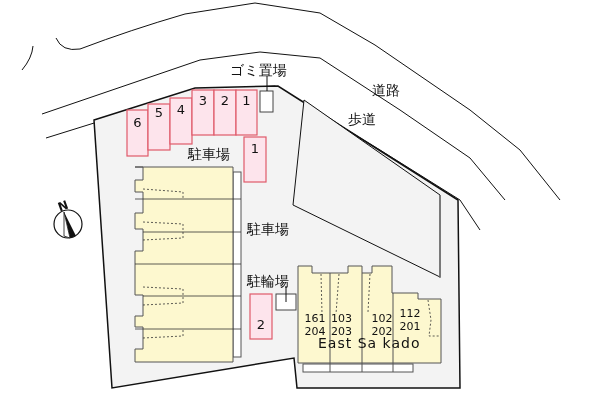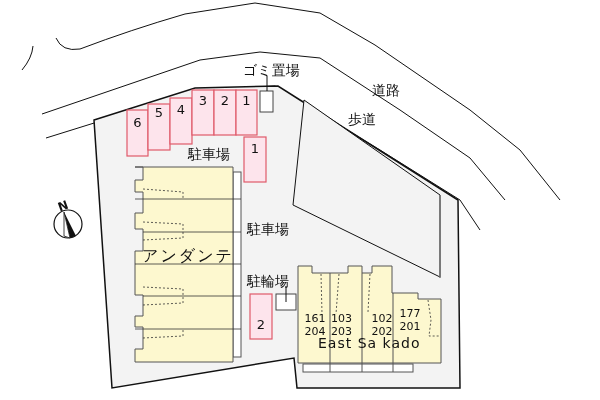--- a/index.html
+++ b/index.html
@@ -84,48 +84,47 @@
 
   <g>
     <circle cx="68" cy="224" r="14" fill="#fff" stroke="#111" stroke-width="1.2"></circle>
     <path d="M64 212 L76 236 L70 238 Z" fill="#111"></path>
     <path d="M64 212 L70 238 L64 236 Z" fill="#fff" stroke="#111" stroke-width="0.8"></path>
   </g>
 </svg>
 
 <span class="lbl" style="left:372px;top:83px;">道路</span>
 <span class="lbl" style="left:348px;top:112px;">歩道</span>
-<span class="lbl" style="left:243px;top:63px;">ゴミ置場</span>
+<span class="lbl" style="left:230px;top:63px;">ゴミ置場</span>
 <span class="lbl" style="left:188px;top:147px;">駐車場</span>
 <span class="lbl" style="left:247px;top:222px;">駐車場</span>
 <span class="lbl" style="left:247px;top:274px;">駐輪場</span>
 <span class="lbl" style="left:58px;top:200px;font-size:12px;font-weight:bold;transform:rotate(-20deg);">N</span>
 
 <span class="num" style="left:127px;top:116px;width:21px;">6</span>
 <span class="num" style="left:148px;top:106px;width:22px;">5</span>
 <span class="num" style="left:170px;top:103px;width:22px;">4</span>
 <span class="num" style="left:192px;top:94px;width:22px;">3</span>
 <span class="num" style="left:214px;top:94px;width:22px;">2</span>
 <span class="num" style="left:236px;top:94px;width:21px;">1</span>
 <span class="num" style="left:244px;top:142px;width:22px;">1</span>
 <span class="num" style="left:250px;top:318px;width:22px;">2</span>
 
 <div class="bldg-name" style="left:140px;top:246px;width:96px;">
-  <div>アンダンテ</div>
 </div>
 
 <div class="unit" style="left:300px;top:313px;width:30px;">
   <div>161</div>
   <div>204</div>
 </div>
 <div class="unit" style="left:331px;top:313px;width:17px;">
   <div>103</div>
   <div>203</div>
 </div>
 <div class="unit" style="left:363px;top:313px;width:38px;">
   <div>102</div>
   <div>202</div>
 </div>
 <div class="unit" style="left:396px;top:308px;width:28px;">
-  <div>177</div>
+  <div>112</div>
   <div>201</div>
 </div>
 <span class="east-name" style="left:318px;top:336px;">East Sa kado</span>
 
 </body></html>

